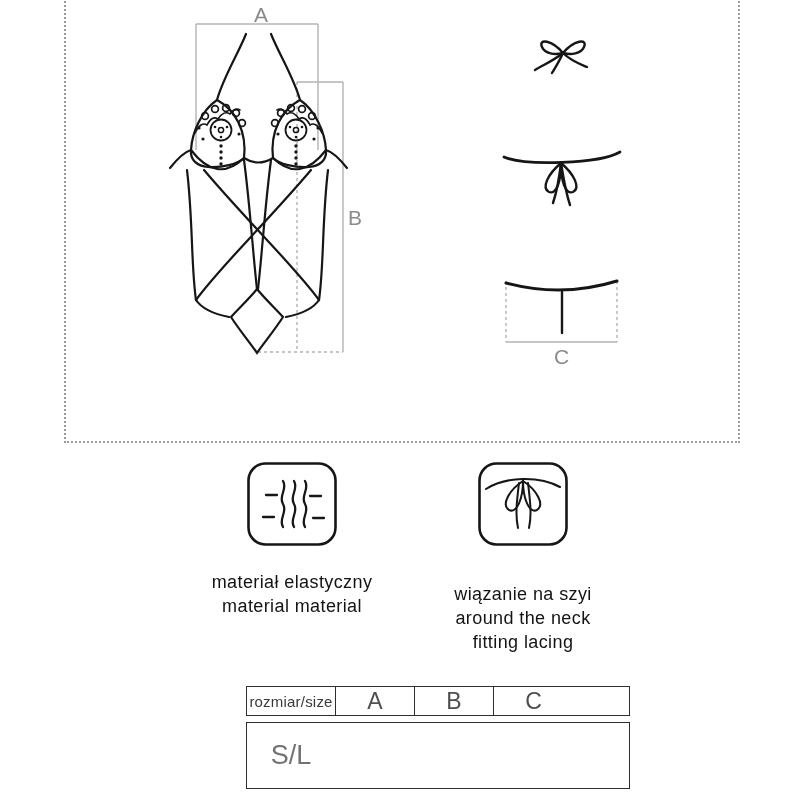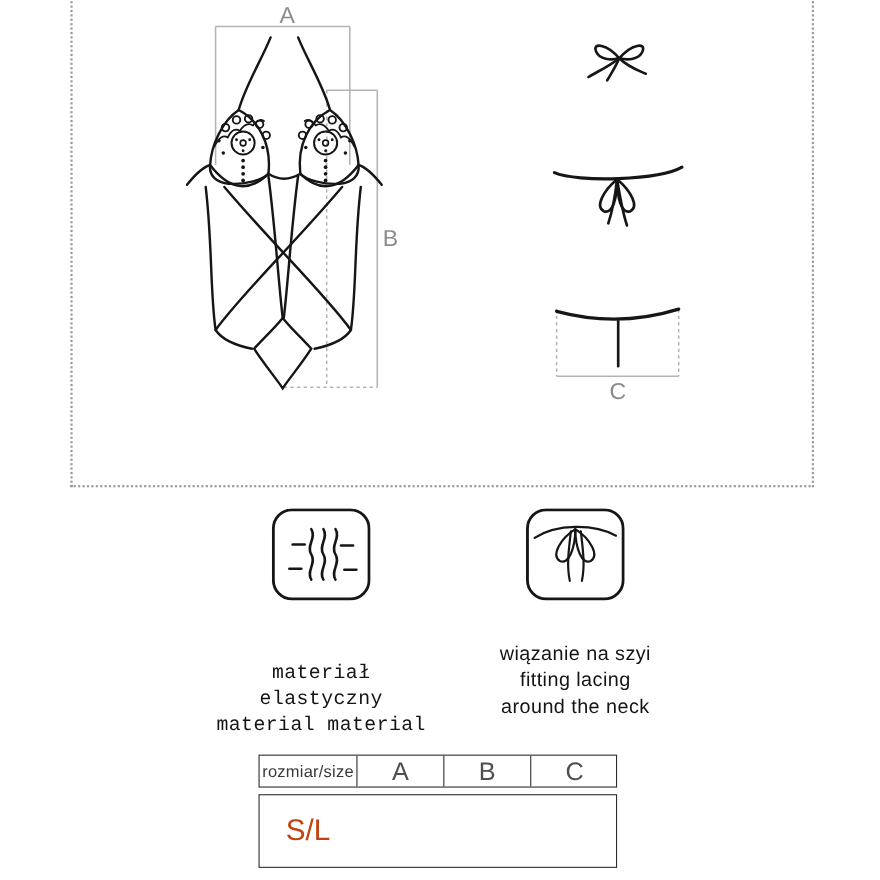--- a/index.html
+++ b/index.html
@@ -15,35 +15,35 @@
   .svg-abs{position:absolute;left:0;top:0;}
   .measure-label{
     position:absolute;color:#8b8b8b;font-size:21px;line-height:21px;
   }
   .icon-box{position:absolute;}
   .caption{
     position:absolute;text-align:center;color:#141414;
     font-size:18px;line-height:24px;letter-spacing:.4px;
   }
   
-  .size-table{position:absolute;left:235px;top:686px;width:326px;}
+  .size-table{position:absolute;left:246px;top:686px;width:384px;}
   .tbl-box{
     display:grid;grid-template-columns:88px 79px 79px 80px;
     border:1px solid #2e2e2e;box-sizing:border-box;background:#fff;
   }
   .tbl-box .cell{
     display:flex;align-items:center;justify-content:center;
     border-left:1px solid #2e2e2e;box-sizing:border-box;color:#3e3e3e;
   }
   .tbl-box .cell:first-child{border-left:none;}
   .tbl-header{height:30px;}
   .tbl-header .cell{font-size:23px;color:#4f4f4f;}
   .tbl-header .cell.small{font-size:15px;color:#3a3a3a;letter-spacing:.2px;}
   .tbl-row{height:67px;margin-top:6px;}
-  .tbl-row .cell{font-size:27px;color:#c2410c;}
+  .tbl-row .cell{font-size:27px;color:#737373;}
 </style>
 </head>
 <body>
 
 <div id="stage">
 
   <div class="diagram-frame"></div>
 
   <svg class="svg-abs" width="800" height="460" viewBox="0 0 800 460">
 
@@ -180,28 +180,28 @@
     <rect x="1.5" y="1.5" width="87" height="81" rx="17" fill="none" stroke="#161616" stroke-width="2.6"></rect>
     <g stroke="#161616" stroke-width="2" fill="none" stroke-linecap="round">
       <path d="M8,27 C28,14 62,14 82,25"></path>
       <path d="M45,19 C31,28 23,43 31,48 C39,52 45,36 45,19"></path>
       <path d="M45,19 C59,28 67,43 59,48 C51,52 45,36 45,19"></path>
       <path d="M41,21 C39,38 37,52 40,66"></path>
       <path d="M50,21 C52,38 54,52 51,66"></path>
     </g>
   </svg>
 
-  <div class="caption" style="left:187px;top:600px;width:210px;font-family:Liberation Mono, monospace;">
+  <div class="caption" style="left:187px;top:570px;width:210px;">
     <div>materiał elastyczny</div>
     <div>material material</div>
   </div>
   <div class="caption" style="left:418px;top:554px;width:210px;margin-top:28px;">
     <div>wiązanie na szyi</div>
+    <div>around the neck</div>
     <div>fitting lacing</div>
-    <div>around the neck</div>
   </div>
 
   <div class="size-table">
     <div class="tbl-box tbl-header">
       <div class="cell small">rozmiar/size</div>
       <div class="cell">A</div>
       <div class="cell">B</div>
       <div class="cell">C</div>
     </div>
     <div class="tbl-box tbl-row">

